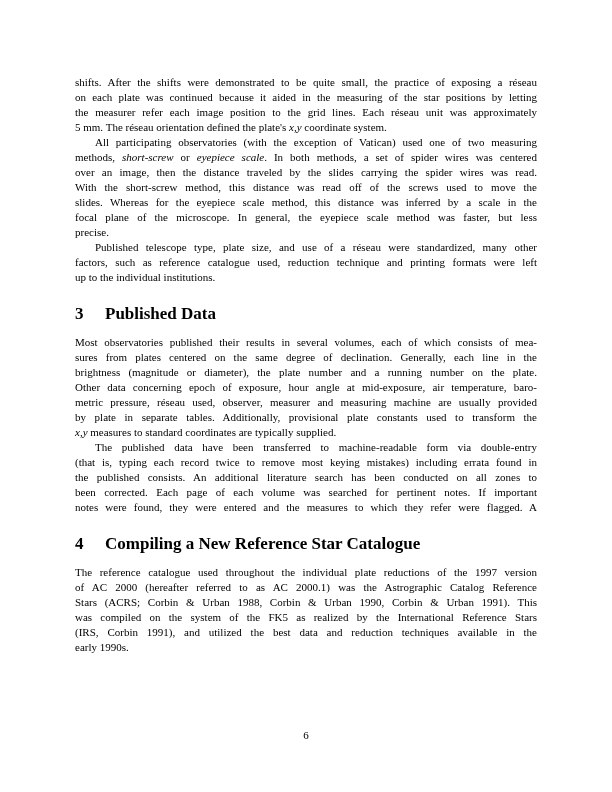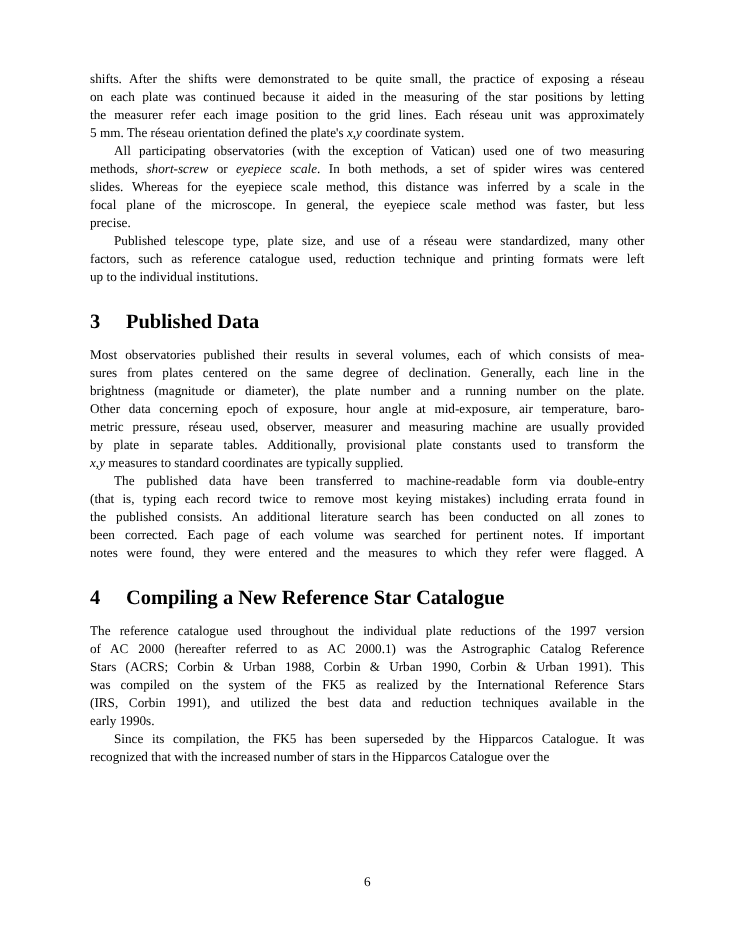--- a/index.html
+++ b/index.html
@@ -8,21 +8,21 @@
     width: 612px;
     height: 792px;
     background: #ffffff;
     font-family: "Liberation Serif", "DejaVu Serif", serif;
     color: #000000;
     overflow: hidden;
   }
   .page-body {
     position: absolute;
     left: 75px;
-    top: 59px;
+    top: 75px;
     width: 462px;
   }
   .paragraph { margin: 0; }
   .line {
     font-size: 11px;
     line-height: 15px;
     text-align: justify;
     text-align-last: justify;
     white-space: normal;
   }
@@ -53,20 +53,22 @@
   <div class="page-body">
       <div class="paragraph">
         <div class="line">shifts.  After the shifts were demonstrated to be quite small, the practice of exposing a réseau</div>
         <div class="line">on each plate was continued because it aided in the measuring of the star positions by letting</div>
         <div class="line">the measurer refer each image position to the grid lines.  Each réseau unit was approximately</div>
         <div class="line last">5 mm.  The réseau orientation defined the plate's <i>x,y</i> coordinate system.</div>
       </div>
       <div class="paragraph">
         <div class="line first-indent">All participating observatories (with the exception of Vatican) used one of two measuring</div>
         <div class="line">methods, <i>short-screw</i> or <i>eyepiece scale</i>.  In both methods, a set of spider wires was centered</div>
+        <div class="line">over an image, then the distance traveled by the slides carrying the spider wires was read.</div>
+        <div class="line">With the short-screw method, this distance was read off of the screws used to move the</div>
         <div class="line">slides.  Whereas for the eyepiece scale method, this distance was inferred by a scale in the</div>
         <div class="line">focal plane of the microscope.  In general, the eyepiece scale method was faster, but less</div>
         <div class="line last">precise.</div>
       </div>
       <div class="paragraph">
         <div class="line first-indent">Published telescope type, plate size, and use of a réseau were standardized, many other</div>
         <div class="line">factors, such as reference catalogue used, reduction technique and printing formats were left</div>
         <div class="line last">up to the individual institutions.</div>
       </div>
       <div class="section-heading">
@@ -94,19 +96,15 @@
         <span class="sec-title">Compiling a New Reference Star Catalogue</span>
       </div>
       <div class="paragraph">
         <div class="line">The reference catalogue used throughout the individual plate reductions of the 1997 version</div>
         <div class="line">of AC 2000 (hereafter referred to as AC 2000.1) was the Astrographic Catalog Reference</div>
         <div class="line">Stars (ACRS; Corbin &amp; Urban 1988, Corbin &amp; Urban 1990, Corbin &amp; Urban 1991).  This</div>
         <div class="line">was compiled on the system of the FK5 as realized by the International Reference Stars</div>
         <div class="line">(IRS, Corbin 1991), and utilized the best data and reduction techniques available in the</div>
         <div class="line last">early 1990s.</div>
       </div>
-      <div class="paragraph">
-        <div class="line first-indent">Since its compilation, the FK5 has been superseded by the Hipparcos Catalogue.  It was</div>
-        <div class="line last">recognized that with the increased number of stars in the Hipparcos Catalogue over the</div>
-      </div>
     </div>
   <div class="page-footer">6</div>
 </div>
 
 </body></html>

